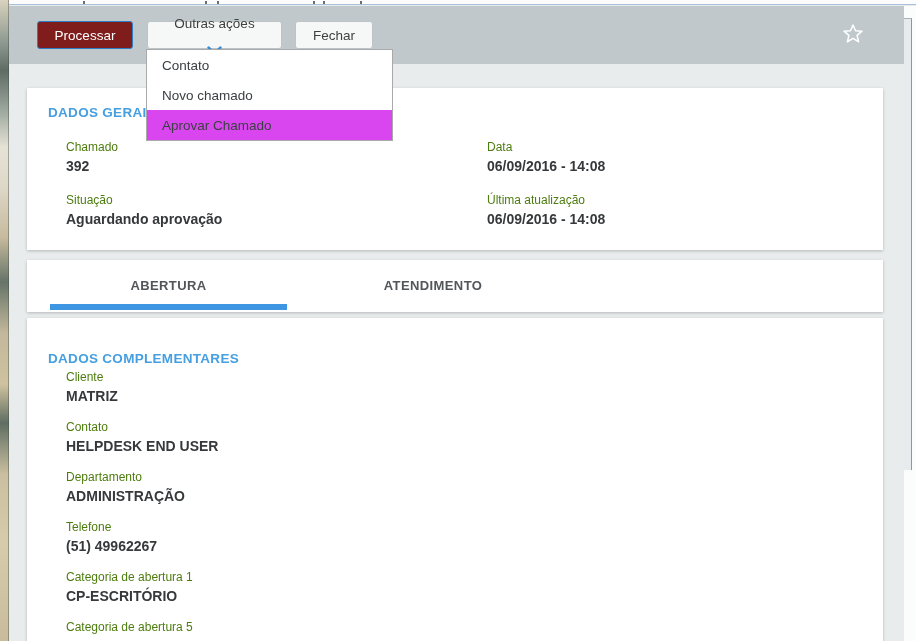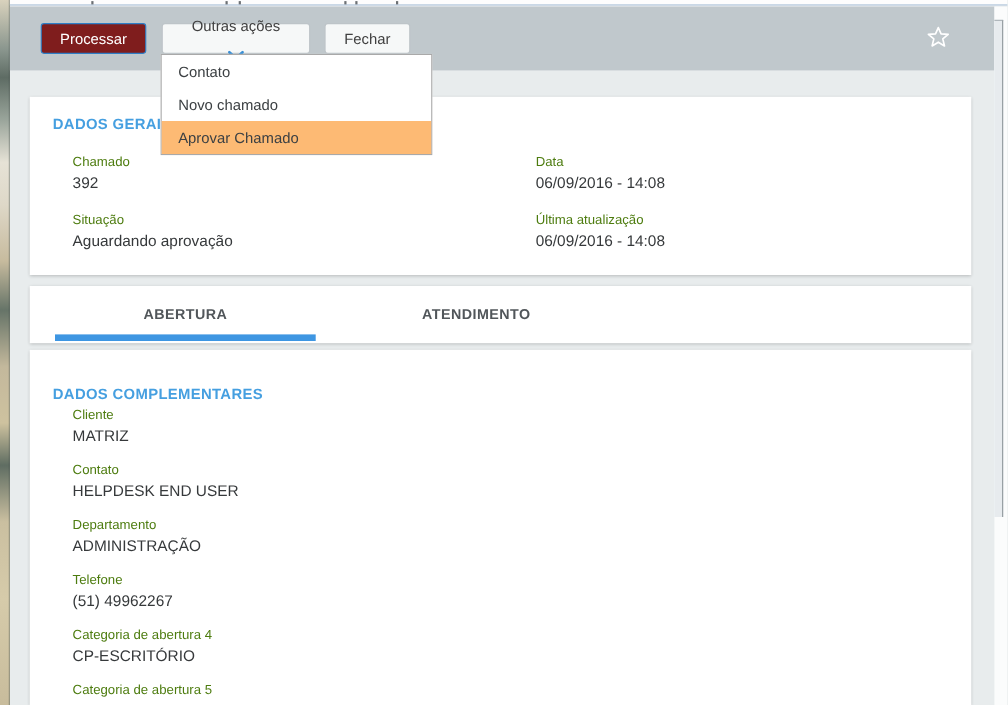--- a/index.html
+++ b/index.html
@@ -45,39 +45,39 @@
   .star-btn { position:absolute; left:833px; top:17px; width:22px; height:21px; cursor:pointer; }
 
   .dropdown {
     position:absolute; left:146px; top:49px; width:247px;
     background:#ffffff; border:1px solid #a9a9a9; z-index:30;
   }
   .dropdown .item {
     height:30px; display:flex; align-items:center; padding-left:15px;
     font-size:13.5px; color:#3c4043; cursor:pointer;
   }
-  .dropdown .item.active { background:#fdba74;text-align:center; }
+  .dropdown .item.active { background:#d946ef;text-align:center; }
 
   .card {
     position:absolute; left:27px; width:856px; background:#ffffff;
     box-shadow:0 1px 3px rgba(0,0,0,.22);
   }
   #card-gerais { top:88px;  height:162px; }
   #card-tabs   { top:260px; height:52px; }
   #card-comp   { top:318px; height:323px; overflow:hidden; }
 
   .section-title {
     position:absolute; left:21px; top:17px;
     font-size:13.5px; font-weight:bold; color:#459fe0; letter-spacing:.3px;
   }
   .cols { position:absolute; left:39px; top:52px; display:flex; }
   .col-l { width:421px; }
   .fg { margin-bottom:19px; }
   .f-label { font-size:12px; color:#4d7c0f; margin-bottom:4px; }
-  .f-value { font-size:14px; font-weight:normal; color:#36393b; }
+  .f-value { font-size:14px; font-weight:bold; color:#36393b; }
 
   .tab {
     position:absolute; top:0; height:50px;
     display:flex; align-items:center; justify-content:center;
     font-size:13px; font-weight:bold; color:#51565a; letter-spacing:.4px; cursor:pointer;
   }
   #tab-abertura    { left:23px;  width:237px; }
   #tab-atendimento { left:260px; width:292px; }
   .tab-underline {
     position:absolute; left:23px; bottom:2px; width:237px; height:6px; background:#3e96e2;
@@ -180,21 +180,21 @@
     </div>
     <div class="fg">
       <div class="f-label">Departamento</div>
       <div class="f-value">ADMINISTRAÇÃO</div>
     </div>
     <div class="fg">
       <div class="f-label">Telefone</div>
       <div class="f-value">(51) 49962267</div>
     </div>
     <div class="fg">
-      <div class="f-label">Categoria de abertura 4</div>
+      <div class="f-label">Categoria de abertura 1</div>
       <div class="f-value">CP-ESCRITÓRIO</div>
     </div>
     <div class="fg">
       <div class="f-label">Categoria de abertura 5</div>
       <div class="f-value"></div>
     </div>
   </div>
 </div>
 
 <div class="scroll-track"></div>

